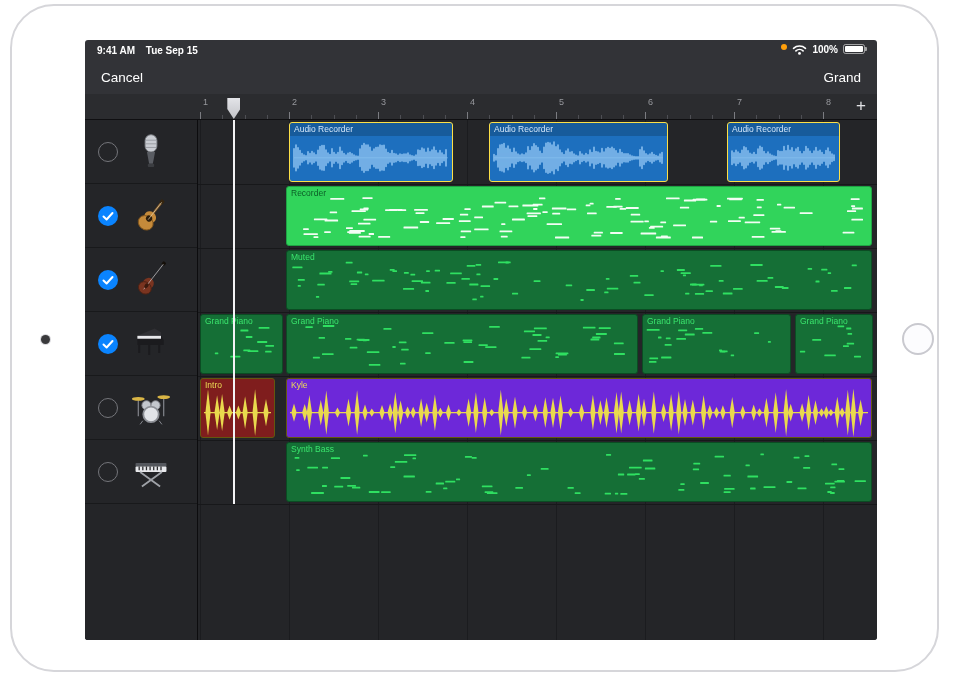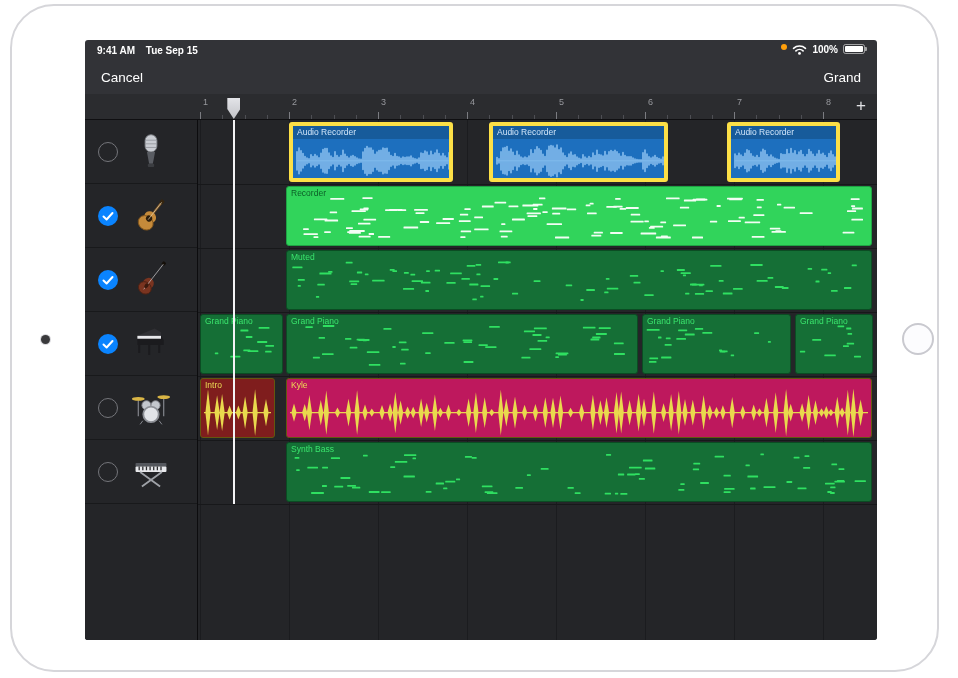--- a/index.html
+++ b/index.html
@@ -63,21 +63,21 @@
   .checkbox{width:20px;height:20px;flex:0 0 20px;}
   .checkbox.unchecked{border:1.5px solid #74757a;border-radius:50%;box-sizing:border-box;}
   .inst-icon{width:44px;height:44px;margin-left:11px;display:flex;align-items:center;justify-content:center;}
   .lanes{position:absolute;left:113px;top:26px;right:0;bottom:0;overflow:hidden;z-index:1;}
   .gridline{position:absolute;top:0;bottom:0;width:1px;background:#1b1c1f;}
   .row-div{position:absolute;left:0;right:0;height:1px;background:#17181a;}
   
   .region{position:absolute;height:60px;border-radius:3px;box-sizing:border-box;overflow:hidden;cursor:pointer;z-index:2;}
   .region .rwave{position:absolute;inset:0;pointer-events:none;}
   .region .rlabel{position:absolute;top:1px;left:4px;font-size:8.5px;white-space:nowrap;z-index:2;}
-  .kind-audio-blue{border:4px solid #fde047;}
+  .kind-audio-blue{border:1px solid #fde047;}
   .kind-audio-blue::before{content:"";position:absolute;top:0;left:0;right:0;height:13px;background:rgba(0,0,0,.18);}
   .kind-audio-blue .rlabel{color:#d2e6fa;}
   .kind-midi-bright{border:1px solid #1fa344;}
   .kind-midi-bright .rlabel{color:#0b5e27;}
   .kind-midi-dark{border:1px solid #0b4c23;}
   .kind-midi-dark .rlabel{color:#3ae56d;}
   .kind-audio-yellow{border:1px solid #64570f;}
   .kind-audio-yellow .rlabel{color:#ecdc55;}
   
   .playline{position:absolute;width:1.5px;background:#f3f3f5;z-index:6;}
@@ -582,21 +582,21 @@
                 <path d="M13.5 33.6 L16.1 16.3 L18.7 33.6 L16.1 51.0 Z" fill="#e9d94d"></path>
                 <path d="M18.5 33.6 L21.1 15.1 L23.7 33.6 L21.1 52.2 Z" fill="#e9d94d"></path>
                 <path d="M26.0 33.6 L28.6 26.5 L31.2 33.6 L28.6 40.8 Z" fill="#e9d94d"></path>
                 <path d="M34.8 33.6 L37.4 26.6 L40.0 33.6 L37.4 40.6 Z" fill="#e9d94d"></path>
                 <path d="M41.5 33.6 L44.1 17.2 L46.7 33.6 L44.1 50.1 Z" fill="#e9d94d"></path>
                 <path d="M51.5 33.6 L54.1 10.3 L56.7 33.6 L54.1 57.0 Z" fill="#e9d94d"></path>
                 <path d="M62.4 33.6 L65.0 20.0 L67.6 33.6 L65.0 47.3 Z" fill="#e9d94d"></path>
               </svg></div>
             <div class="rlabel">Intro</div>
           </div>
-          <div class="region kind-audio-yellow" style="left: 88px; top: 258px; width: 586px; background: #be185d;">
+          <div class="region kind-audio-yellow" style="left: 88px; top: 258px; width: 586px; background: #6d28d9;">
             <div class="rwave"><svg width="584" height="58" viewBox="0 0 584 58" preserveAspectRatio="none">
                 <path d="M3 33.6H581" stroke="#e9d94d" stroke-width="1.2"></path>
                 <path d="M4.4 33.6 L7.0 24.5 L9.6 33.6 L7.0 42.8 Z" fill="#e9d94d"></path>
                 <path d="M15.1 33.6 L17.7 25.0 L20.3 33.6 L17.7 42.3 Z" fill="#e9d94d"></path>
                 <path d="M19.8 33.6 L22.4 16.0 L25.0 33.6 L22.4 51.3 Z" fill="#e9d94d"></path>
                 <path d="M31.2 33.6 L33.8 20.9 L36.4 33.6 L33.8 46.4 Z" fill="#e9d94d"></path>
                 <path d="M36.7 33.6 L39.3 11.6 L41.9 33.6 L39.3 55.7 Z" fill="#e9d94d"></path>
                 <path d="M47.9 33.6 L50.5 28.6 L53.1 33.6 L50.5 38.7 Z" fill="#e9d94d"></path>
                 <path d="M58.9 33.6 L61.5 19.7 L64.1 33.6 L61.5 47.5 Z" fill="#e9d94d"></path>
                 <path d="M67.5 33.6 L70.1 11.3 L72.7 33.6 L70.1 56.0 Z" fill="#e9d94d"></path>

